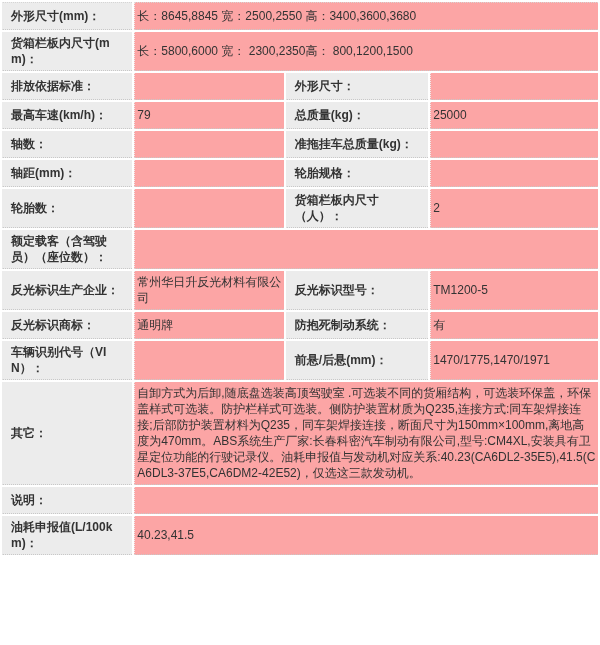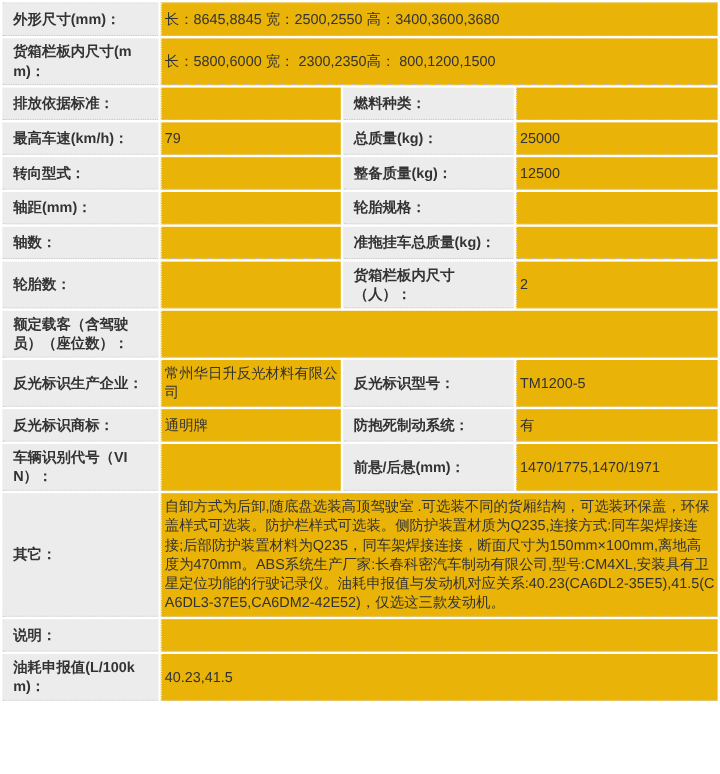--- a/index.html
+++ b/index.html
@@ -32,21 +32,21 @@
     height: 20px;
     overflow: hidden;
   }
   tr:first-child td { border-top: 1px dotted #d5d5d5; }
   td.label {
     background: #ececec;
     font-weight: bold;
     padding-left: 8px;
   }
   td.value {
-    background: #eab308;
+    background: #fca5a5;
   }
   .spec { margin-top: 0; }
 </style>
 </head>
 <body>
 
 <div class="page">
 
   <table class="spec">
     <colgroup>
@@ -60,45 +60,39 @@
           <td class="label">外形尺寸(mm)：</td>
           <td class="value" colspan="3">长：8645,8845 宽：2500,2550 高：3400,3600,3680</td>
         </tr>
         <tr>
           <td class="label">货箱栏板内尺寸(mm)：</td>
           <td class="value" colspan="3">长：5800,6000 宽： 2300,2350高： 800,1200,1500</td>
         </tr>
         <tr>
           <td class="label">排放依据标准：</td>
           <td class="value"></td>
-          <td class="label">燃料种类：</td>
+          <td class="label">外形尺寸：</td>
           <td class="value"></td>
         </tr>
         <tr>
           <td class="label">最高车速(km/h)：</td>
           <td class="value">79</td>
           <td class="label">总质量(kg)：</td>
           <td class="value">25000</td>
         </tr>
         <tr>
-          <td class="label">转向型式：</td>
+          <td class="label">轴数：</td>
           <td class="value"></td>
-          <td class="label">整备质量(kg)：</td>
-          <td class="value">12500</td>
+          <td class="label">准拖挂车总质量(kg)：</td>
+          <td class="value"></td>
         </tr>
         <tr>
           <td class="label">轴距(mm)：</td>
           <td class="value"></td>
           <td class="label">轮胎规格：</td>
-          <td class="value"></td>
-        </tr>
-        <tr>
-          <td class="label">轴数：</td>
-          <td class="value"></td>
-          <td class="label">准拖挂车总质量(kg)：</td>
           <td class="value"></td>
         </tr>
         <tr>
           <td class="label">轮胎数：</td>
           <td class="value"></td>
           <td class="label">货箱栏板内尺寸（人）：</td>
           <td class="value">2</td>
         </tr>
         <tr>
           <td class="label">额定载客（含驾驶员）（座位数）：</td>

